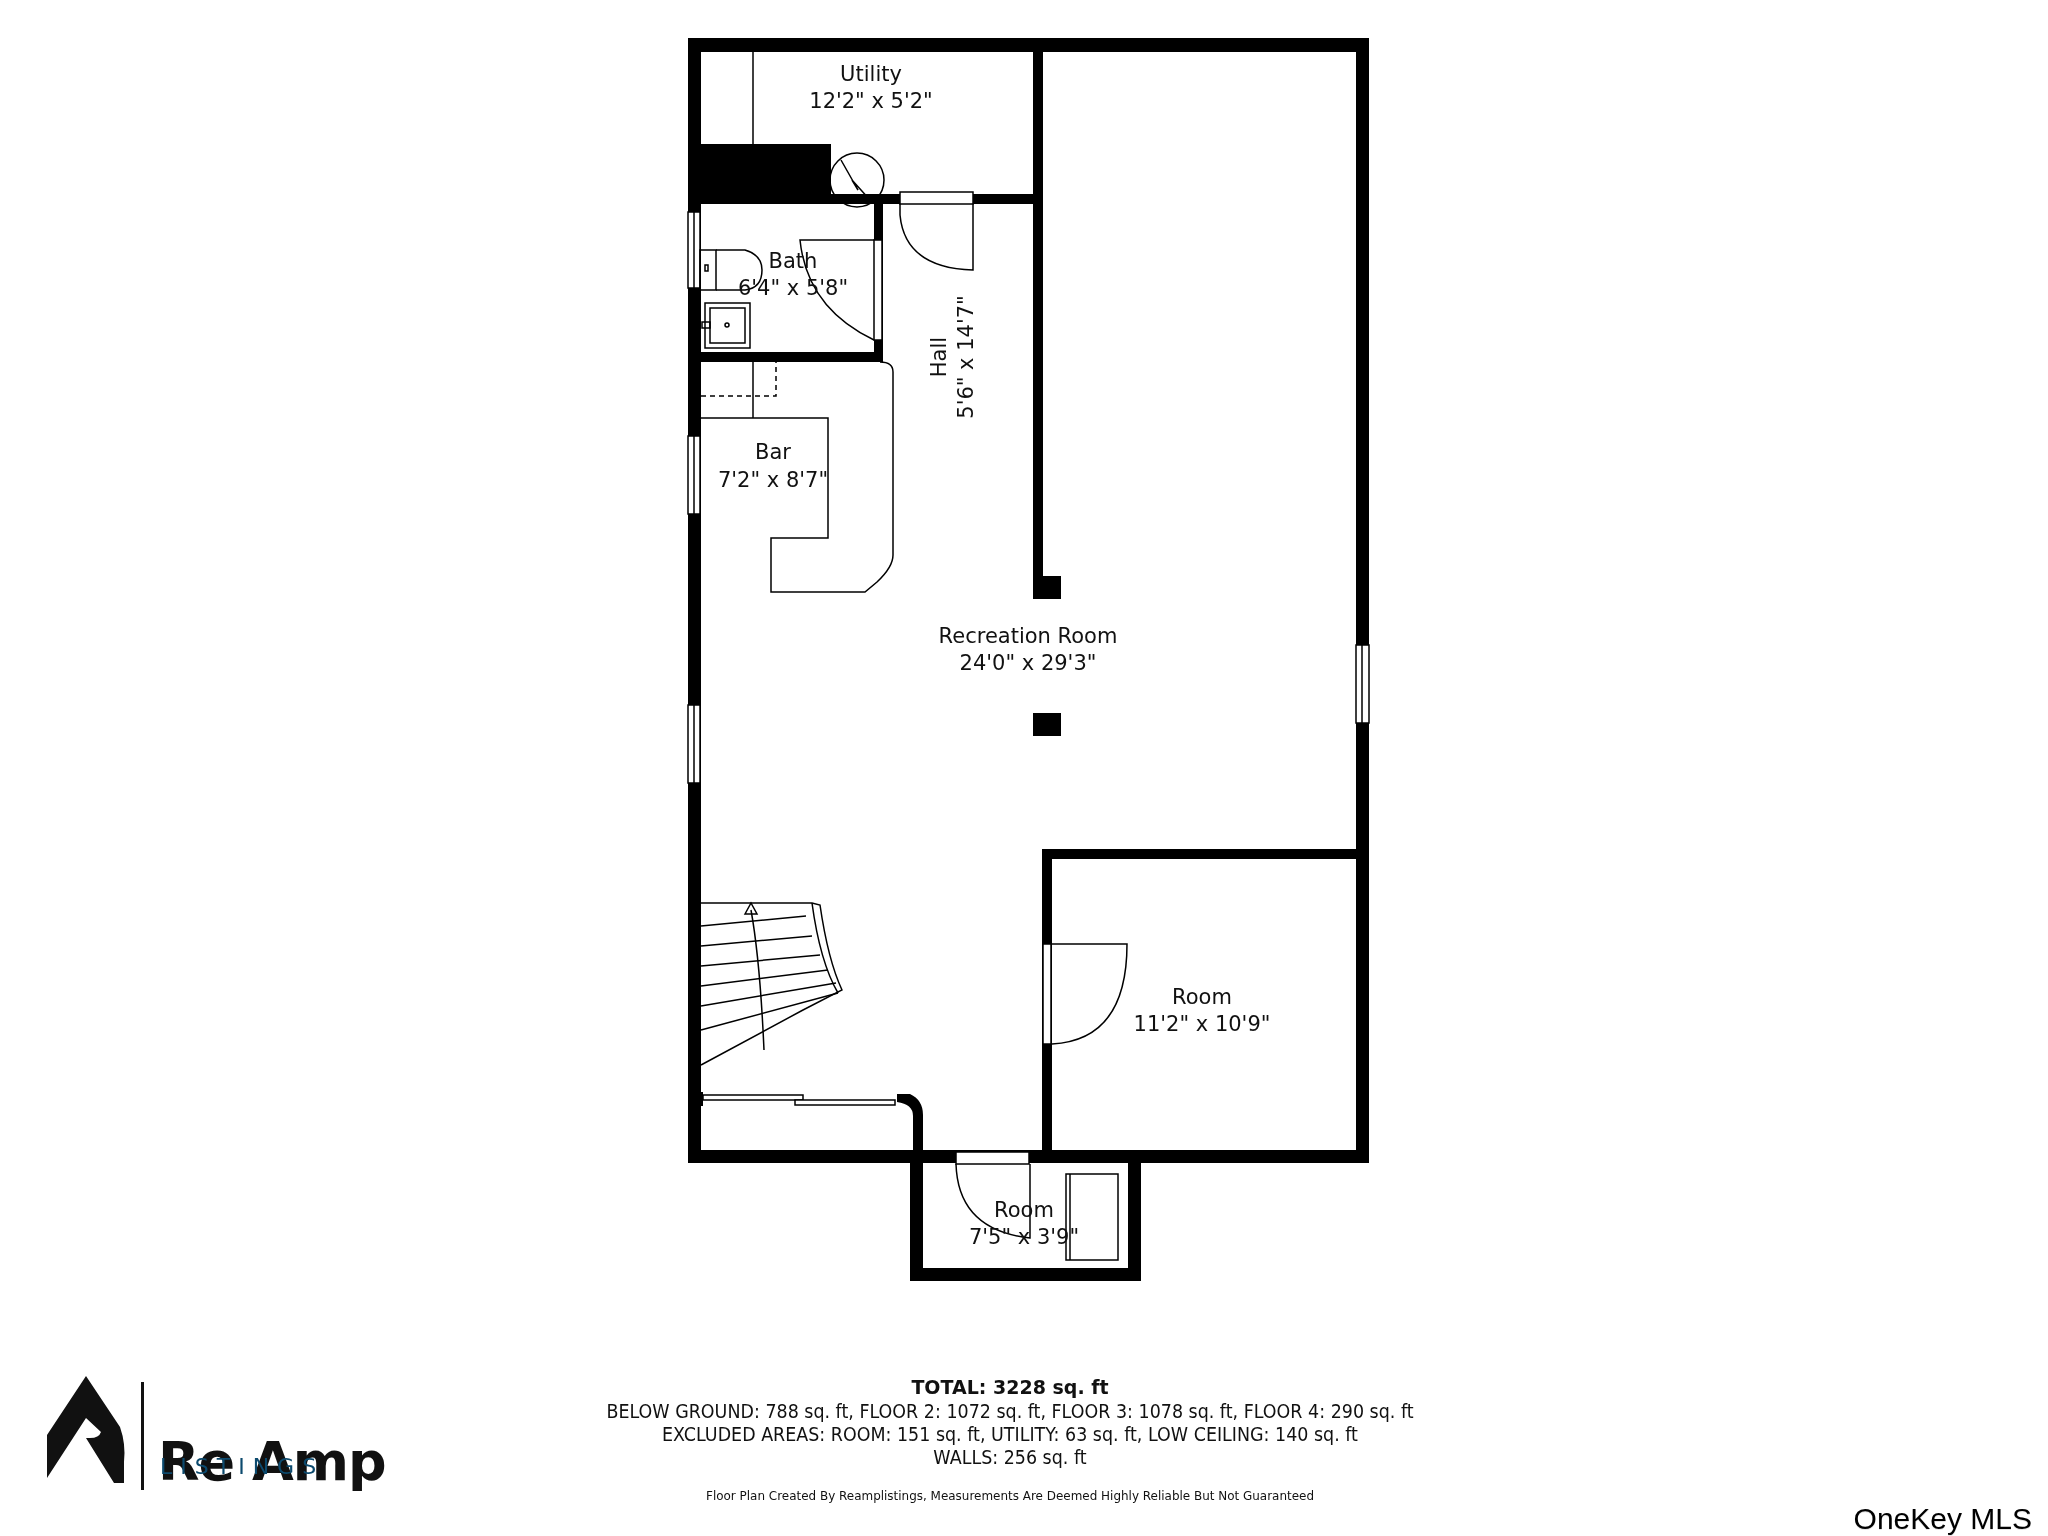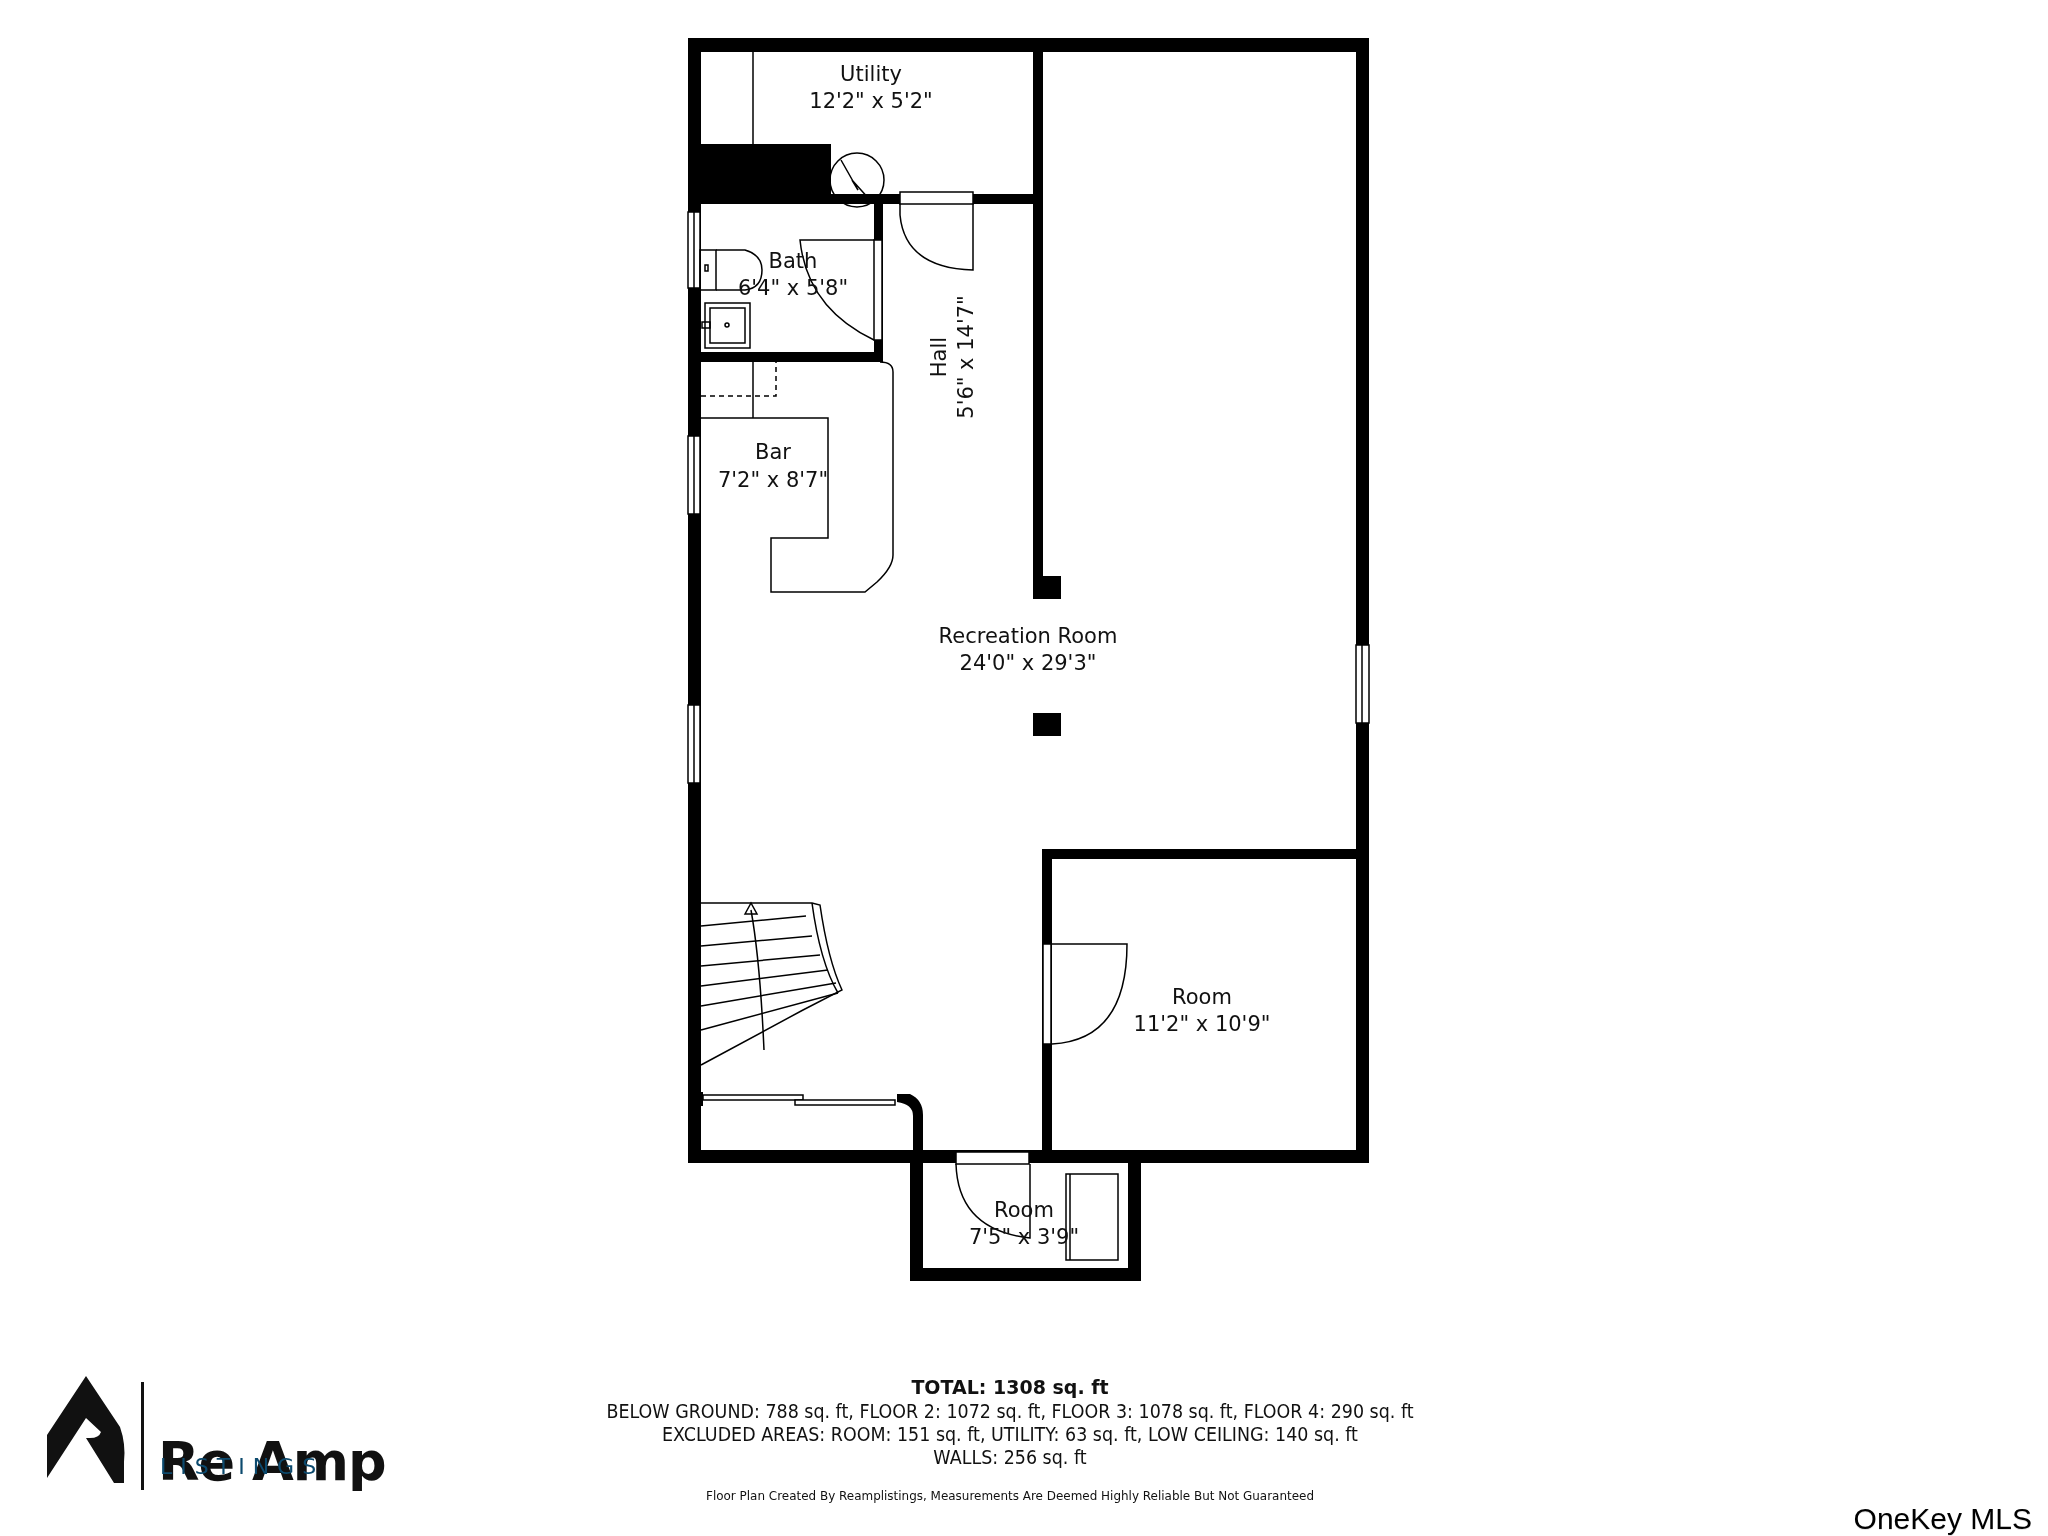--- a/index.html
+++ b/index.html
@@ -141,19 +141,19 @@
   </g>
 </svg>
 
 <svg class="logo" viewBox="0 0 360 130" xmlns="http://www.w3.org/2000/svg">
   <path d="M42,4 L3,63 L3,106 L42,46 L57,60 Q55,66 46,66 L42,66 L70,111 L80,111 L80,90 Q82,72 76,55 Z" fill="#111"></path>
   <rect x="97" y="10" width="3" height="108" fill="#111"></rect>
 </svg>
 <div class="logo-title">Re Amp</div>
 <div class="logo-sub">LISTINGS</div>
 
-<div class="footer total">TOTAL: 1308 sq. ft</div>
+<div class="footer total">TOTAL: 3228 sq. ft</div>
 <div class="footer line l1">BELOW GROUND: 788 sq. ft, FLOOR 2: 1072 sq. ft, FLOOR 3: 1078 sq. ft, FLOOR 4: 290 sq. ft</div>
 <div class="footer line l2">EXCLUDED AREAS: ROOM: 151 sq. ft, UTILITY: 63 sq. ft, LOW CEILING: 140 sq. ft</div>
 <div class="footer line l3">WALLS: 256 sq. ft</div>
 <div class="footer disclaimer">Floor Plan Created By Reamplistings, Measurements Are Deemed Highly Reliable But Not Guaranteed</div>
 
 <div class="watermark">OneKey MLS</div>
 
 </body></html>

